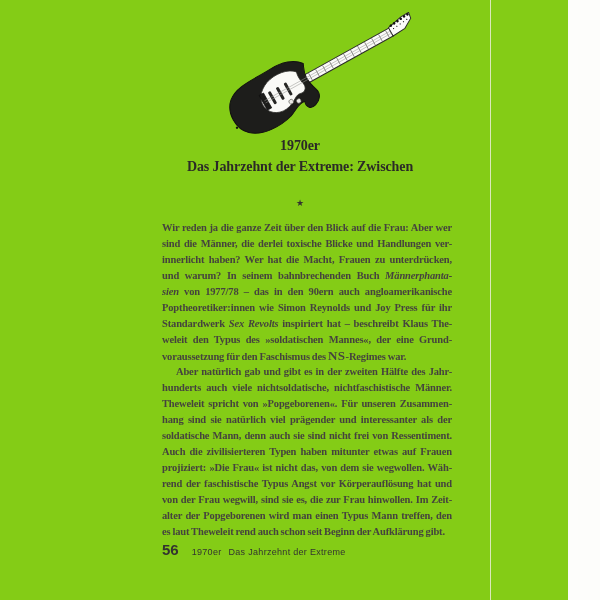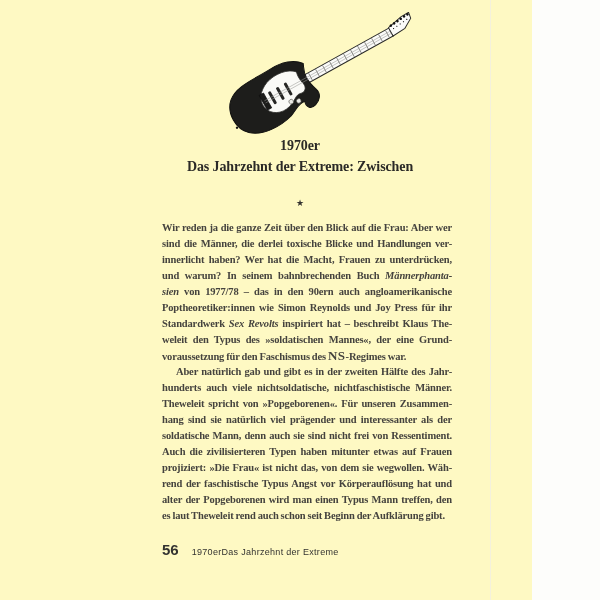--- a/index.html
+++ b/index.html
@@ -1,17 +1,17 @@
 <!DOCTYPE html>
 <html><head>
 <meta charset="utf-8">
 <style>
   html,body{margin:0;padding:0;}
   body{width:600px;height:600px;background:#fdfdfb;font-family:"Liberation Serif",serif;}
-  .page{position:relative;width:532px;height:600px;background:#fef9c3;overflow:hidden;}
+  .page{position:relative;width:532px;height:600px;background:#84cc16;overflow:hidden;padding-left:36px;}
   .page-edge{position:absolute;left:490px;top:0;width:1px;height:600px;background:#f1efe2;opacity:.8;}
 
   .guitar{position:absolute;left:202px;top:12px;}
 
   .heading{position:absolute;left:0;top:136px;width:600px;text-align:center;
            font-weight:bold;color:#2b2a27;font-size:14px;line-height:20.5px;letter-spacing:-0.1px;}
   .star{position:absolute;left:0;top:198px;width:600px;text-align:center;
         font-size:9px;color:#34332f;}
 
   .bodytext{position:absolute;left:162px;top:220px;width:290px;
@@ -20,21 +20,21 @@
   .line.just{text-align-last:justify;}
   .line.ind{padding-left:14px;}
   .it{font-style:italic;}
   .sc{font-size:13px;letter-spacing:0.5px;}
 
   .footer{position:absolute;left:162px;top:541px;width:300px;
           font-family:"Liberation Sans",sans-serif;font-size:9px;
           letter-spacing:0.3px;color:#333330;}
   .footer .num{font-weight:bold;font-size:15px;letter-spacing:0;}
   .footer .chap{margin-left:13px;}
-  .footer .ttl{}
+  .footer .ttl{margin-left:7px;}
 </style>
 </head>
 <body>
 
 <div class="page">
 
   <div class="page-edge"></div>
 
   <svg class="guitar" width="210" height="125" viewBox="0 0 210 125" aria-hidden="true">
     <g transform="translate(70,86) rotate(-29)">
@@ -118,20 +118,21 @@
       <div class="line just"><span>weleit den Typus des »soldatischen Mannes«, der eine Grund-</span></div>
       <div class="line"><span>voraussetzung für den Faschismus des </span><span class="sc">NS</span><span>-Regimes war.</span></div>
       <div class="line just ind"><span>Aber natürlich gab und gibt es in der zweiten Hälfte des Jahr-</span></div>
       <div class="line just"><span>hunderts auch viele nichtsoldatische, nichtfaschistische Männer.</span></div>
       <div class="line just"><span>Theweleit spricht von »Popgeborenen«. Für unseren Zusammen-</span></div>
       <div class="line just"><span>hang sind sie natürlich viel prägender und interessanter als der</span></div>
       <div class="line just"><span>soldatische Mann, denn auch sie sind nicht frei von Ressentiment.</span></div>
       <div class="line just"><span>Auch die zivilisierteren Typen haben mitunter etwas auf Frauen</span></div>
       <div class="line just"><span>projiziert: »Die Frau« ist nicht das, von dem sie wegwollen. Wäh-</span></div>
       <div class="line just"><span>rend der faschistische Typus Angst vor Körperauflösung hat und</span></div>
+      <div class="line just"><span>von der Frau wegwill, sind sie es, die zur Frau hinwollen. Im Zeit-</span></div>
       <div class="line just"><span>alter der Popgeborenen wird man einen Typus Mann treffen, den</span></div>
       <div class="line"><span>es laut Theweleit rend auch schon seit Beginn der Aufklärung gibt.</span></div>
     </div>
 
   <div class="footer">
     <span class="num">56</span><span class="chap">1970er</span><span class="ttl">Das Jahrzehnt der Extreme</span>
   </div>
 
 </div>
 

